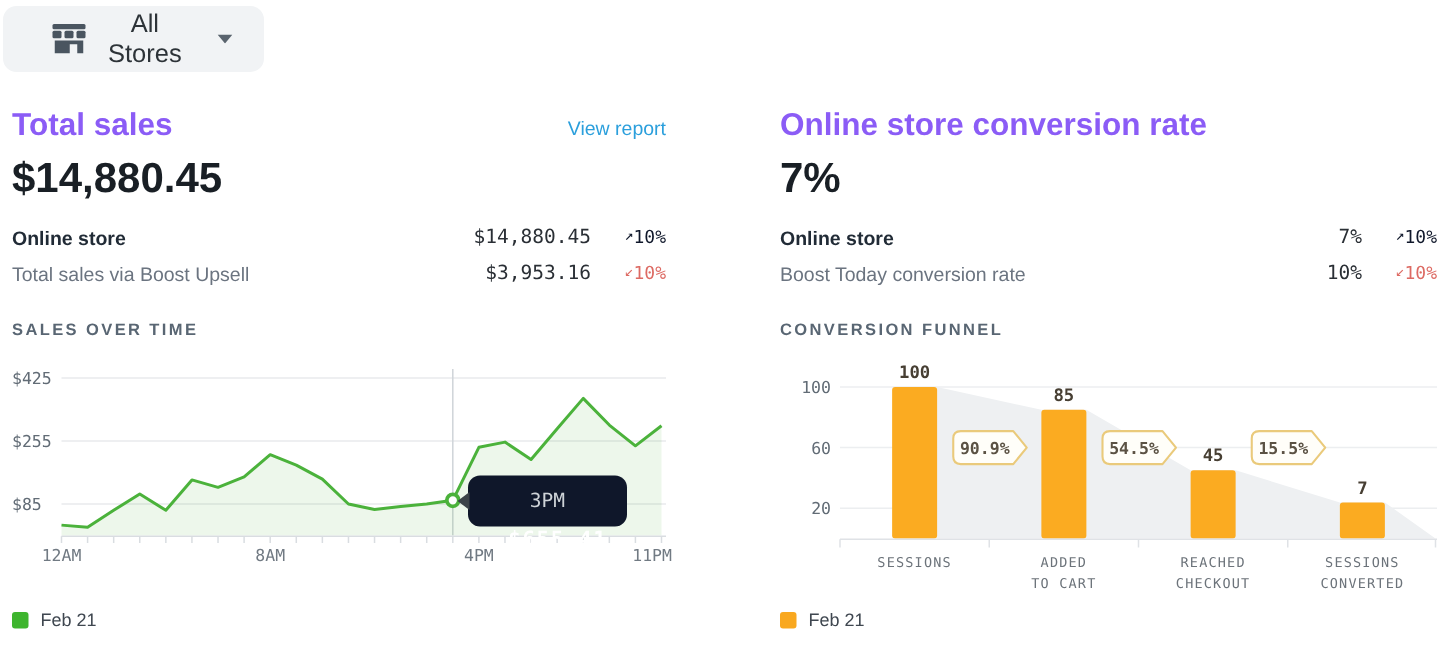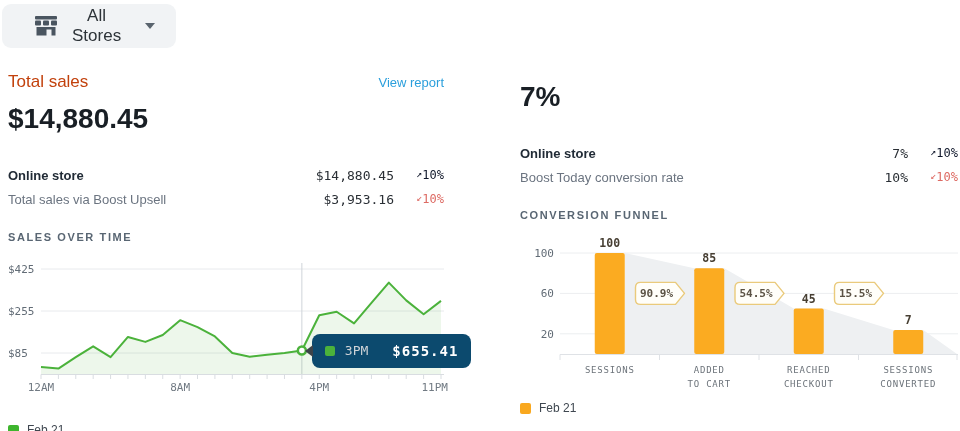--- a/index.html
+++ b/index.html
@@ -14,46 +14,46 @@
     font-size: 17px; font-family: "Liberation Sans", sans-serif; }
   .pill.store { width: 174px; padding: 0 18px 0 30px; gap: 12px; }
   .pill.date  { width: 178px; padding: 0 14px 0 19px; }
   .pill .spacer { margin-left: auto; }
 
   
   .panel { position: absolute; top: 72px; }
   .panel.left  { left: 8px;   width: 436px; }
   .panel.right { left: 520px; width: 438px; }
   .panel-head { display: flex; justify-content: space-between; align-items: baseline; height: 22px; }
-  .panel-title { font-size: 17px; font-weight: normal; color: #c2410c; }
+  .panel-title { font-size: 21px; font-weight: bold; color: #8b5cf6; }
   .view-report { font-size: 13px; color: #2b9fdc; text-decoration: none; cursor: pointer; text-align: center; }
   .big-number { margin-top: 8px; font-size: 28px; font-weight: bold; color: #191f25; line-height: 34px; }
 
-  .metrics { margin-top: 27px; }
+  .metrics { margin-top: 10px; }
   .metric-row { display: flex; align-items: center; height: 24px; font-size: 13px; }
   .metric-label { color: #6b7480; }
   .metric-row.primary .metric-label { color: #212b36; font-weight: bold; }
   .metric-value { flex: 1; text-align: right; font-size: 13px; color: #2a2f35; padding-right: 10px; }
   .delta { width: 40px; text-align: right; font-size: 12px; white-space: nowrap; }
   .delta .arrow { font-size: 10px; position: relative; top: -2px; }
   .delta.up   { color: #0f172a; }
   .delta.down { color: #dd6a63; }
 
   .section-title { margin-top: 20px; height: 14px; font-size: 11px; font-weight: bold;
     letter-spacing: 1.6px; color: #596673; }
 
   .chart-wrap { position: relative; margin-top: 10px; }
   .chart-wrap svg { display: block; overflow: visible; }
 
   .legend { display: flex; align-items: center; gap: 8px; margin-top: 16px; font-size: 12px; color: #3f4750; }
   .legend .swatch { width: 11px; height: 11px; border-radius: 2px; display: inline-block; }
 
   
-  .tooltip { position: absolute; height: 34px; background: #0c4a6e; border-radius: 8px;
-    display: flex; align-items: center; gap: 10px; padding: 0 13px; z-index: 3; white-space: nowrap; }
+  .tooltip { position: absolute; height: 34px; background: #0f172a; border-radius: 8px;
+    display: flex; align-items: center; gap: 10px; padding: 0 13px; z-index: 3; white-space: nowrap; flex-direction: column; }
   .tooltip::before { content: ""; position: absolute; left: -7px; top: 50%; margin-top: -6px;
     border-top: 6px solid transparent; border-bottom: 6px solid transparent; border-right: 8px solid #3c4349; }
   .tooltip .sq { width: 10px; height: 10px; border-radius: 2px; background: #49bb3e; }
   .tooltip .t-label { color: #ced3d7; font-size: 13px; }
   .tooltip .t-value { color: #ffffff; font-size: 14px; font-weight: bold; margin-left: 14px; letter-spacing: 1px; }
 </style>
 </head>
 <body>
 
 <div class="topbar">
@@ -150,20 +150,23 @@
     </div>
   </div>
 
   <div class="legend">
     <span class="swatch" id="lg0" style="background: rgb(62, 181, 46);"></span>
     <span>Feb 21</span>
   </div>
 </div>
 
 <div class="panel right">
+  <div class="panel-head">
+    <div class="panel-title">Online store conversion rate</div>
+  </div>
   <div class="big-number">7%</div>
 
   <div class="metrics">
     <div class="metric-row primary">
       <span class="metric-label">Online store</span>
       <span class="metric-value mono">7%</span>
       <span class="delta up mono"><span class="arrow">↗</span><span>10%</span></span>
     </div>
     <div class="metric-row">
       <span class="metric-label">Boost Today conversion rate</span>

